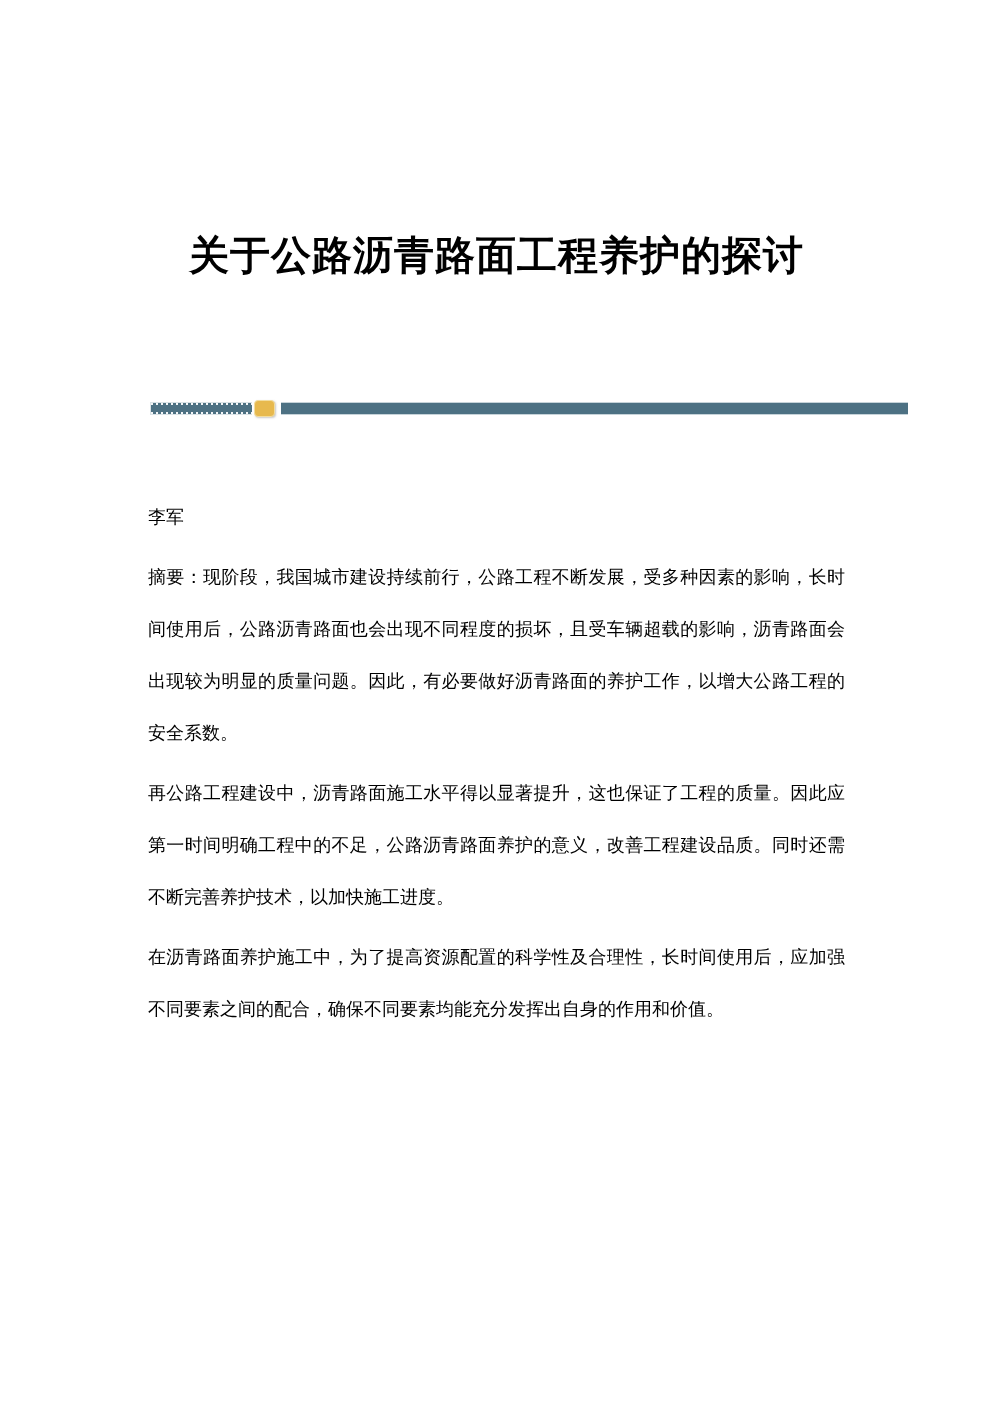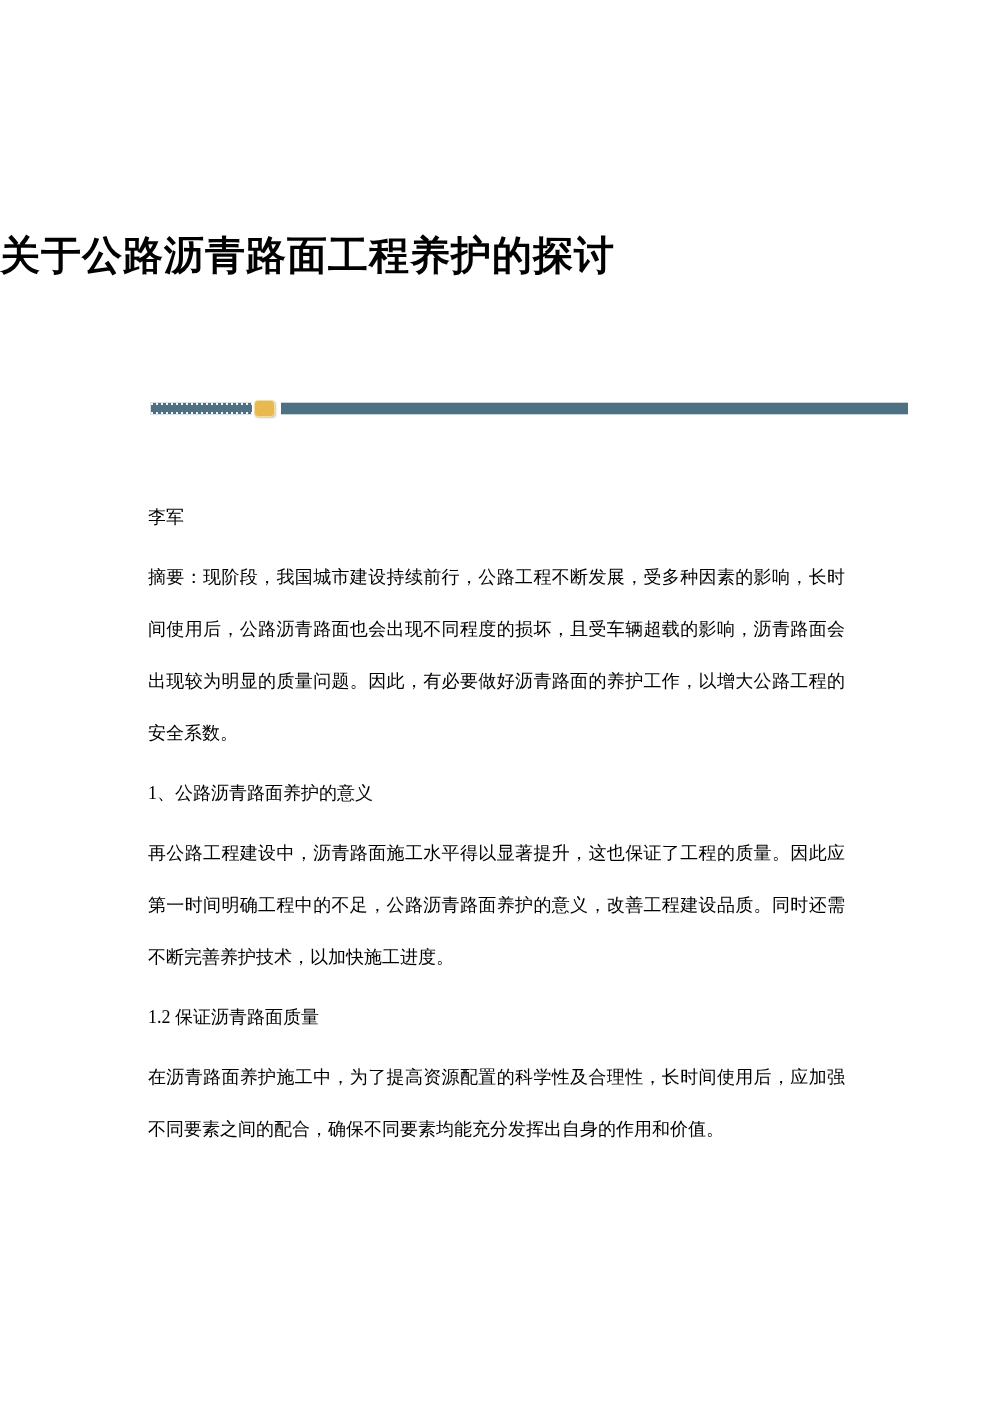--- a/index.html
+++ b/index.html
@@ -15,20 +15,21 @@
     color: #000000;
   }
   .page {
     width: 993px;
     height: 1404px;
     background: #ffffff;
     position: relative;
   }
   .doc-title {
     margin: 228px 0 0 0;
+    text-align: center;
     font-size: 40px;
     line-height: 56px;
     font-weight: bold;
     letter-spacing: 1px;
     white-space: nowrap;
   }
   .divider {
     margin: 116px 85px 0 150px;
     display: flex;
     align-items: center;
@@ -95,23 +96,21 @@
     <div class="seg-right"></div>
   </div>
 
   <div class="content">
 
     <p>李军</p>
 
     <p class="para-justify">摘要：现阶段，我国城市建设持续前行，公路工程不断发展，受多种因素的影响，长时间使用后，公路沥青路面也会出现不同程度的损坏，且受车辆超载的影响，沥青路面会出现较为明显的质量问题。因此，有必要做好沥青路面的养护工作，以增大公路工程的安全系数。</p>
 
 
-    <p>1、公路沥青路面养护的意义</p>
 
 
     <p class="para-justify">再公路工程建设中，沥青路面施工水平得以显著提升，这也保证了工程的质量。因此应第一时间明确工程中的不足，公路沥青路面养护的意义，改善工程建设品质。同时还需不断完善养护技术，以加快施工进度。</p>
 
-    <p>1.2 保证沥青路面质量</p>
 
     <p class="para-justify">在沥青路面养护施工中，为了提高资源配置的科学性及合理性，长时间使用后，应加强不同要素之间的配合，确保不同要素均能充分发挥出自身的作用和价值。</p>
 
   </div>
 </div>
 
 </body></html>

